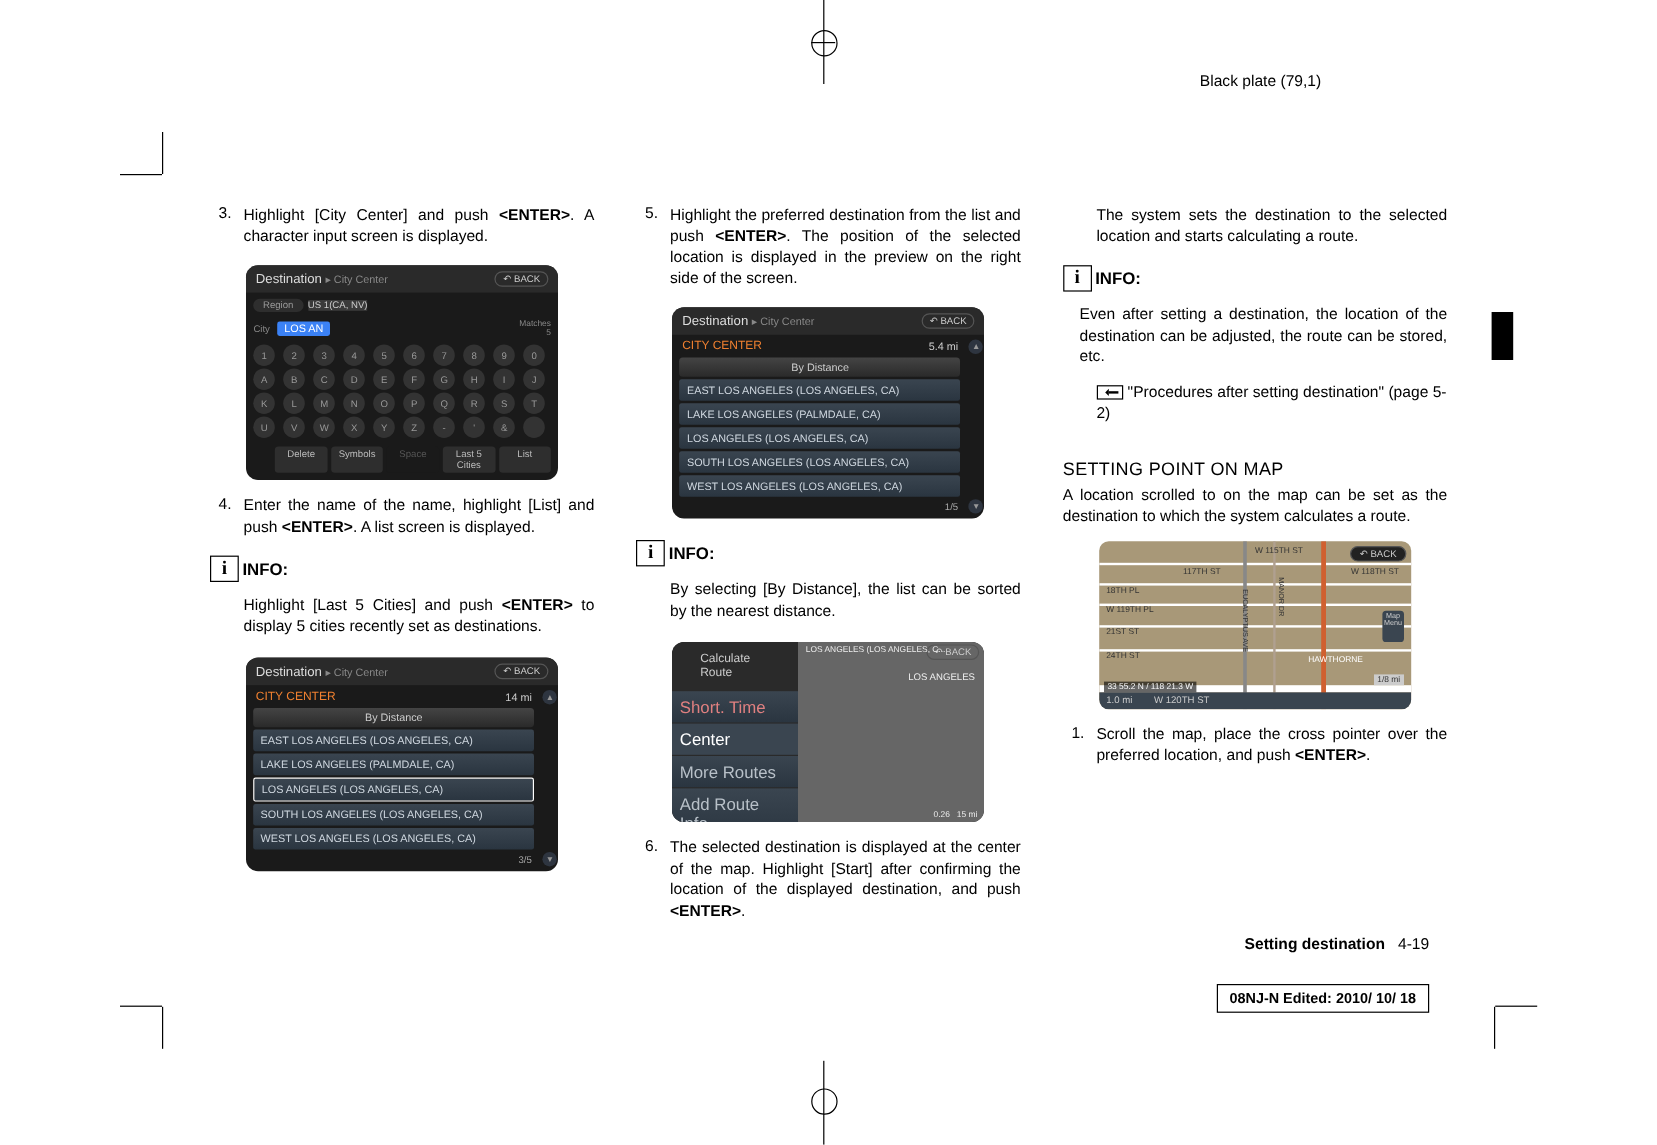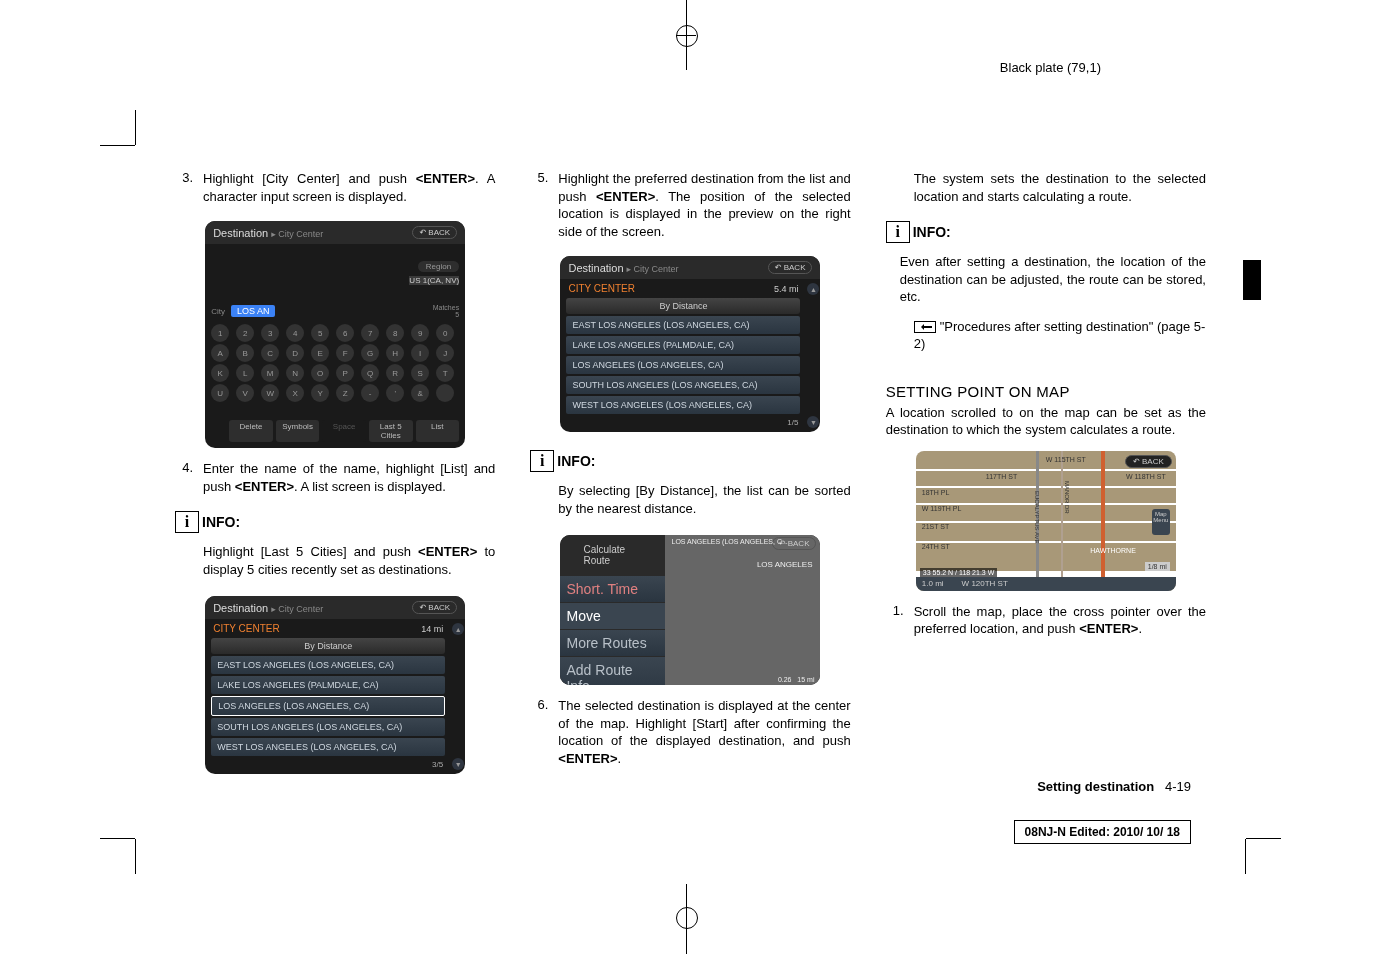--- a/index.html
+++ b/index.html
@@ -115,26 +115,26 @@
   .scr-header {
     background: #2a2a2a;
     padding: 5px 8px;
     display: flex;
     justify-content: space-between;
     align-items: center;
   }
   .scr-title { color: #ddd; font-size: 11px; }
   .scr-sub { color: #888; font-size: 9px; margin-left: 3px; }
   .back-btn { border: 1px solid #555; border-radius: 10px; padding: 1px 6px; font-size: 8px; color:#ccc; }
-  .pill-row { display:flex; gap:4px; padding:17px 6px; background:#1a1a1a; align-items:flex-end; font-size:8px;flex-direction:column; }
+  .pill-row { display:flex; gap:4px; padding:5px 6px; background:#1a1a1a; align-items:center; font-size:8px; }
   .pill { background:#2e2e2e; border-radius:8px; padding:1px 8px; color:#999; }
   .pill-light { background:#3a3a3a; color:#ccc; }
   .kbd-grid { display:grid; grid-template-columns:repeat(10,1fr); gap:2px; padding:4px 6px; }
   .key { width:18px; height:18px; border-radius:50%; background:#333; color:#999; display:flex; align-items:center; justify-content:center; font-size:8px; }
-  .kbd-bottom { display:flex; gap:3px; padding:3px 6px 6px 24px; font-size:8px;margin-top:11px; }
+  .kbd-bottom { display:flex; gap:3px; padding:3px 6px 6px 24px; font-size:8px; }
   .kbd-btn { background:#2e2e2e; border-radius:3px; padding:2px 6px; color:#bbb; flex:1; text-align:center; }
   .kbd-btn-dark { background:#1a1a1a; color:#555; }
 
   .list-header { display:flex; justify-content:space-between; padding:4px 8px; align-items:center; }
   .list-header .title { color:#f08030; font-size:10px; }
   .list-header .dist { color:#ccc; font-size:9px; }
   .by-dist { background:linear-gradient(#444,#2a2a2a); text-align:center; padding:3px; border-radius:3px; margin:0 6px; font-size:9px; color:#ccc; }
   .list-item { background:linear-gradient(#3a4550,#2a3540); margin:2px 6px; padding:4px 6px; border-radius:2px; font-size:9px; color:#d0d8e0; }
   .list-item.hl { border:1px solid #fff; }
   .page-ind { text-align:right; padding:2px 8px 5px; font-size:8px; color:#aaa; }
@@ -363,21 +363,21 @@
     <div class="info-body">By selecting [By Distance], the list can be sorted by the nearest distance.</div>
 
     <div class="screenshot" style="padding:0">
       <div class="route-scr">
         <div class="route-menu">
           <div style="display:flex; justify-content:center; align-items:center; padding:4px 17px;">
             <span class="rm-title">Calculate Route</span>
           </div>
           <div id="scr4-items">
               <div class="rm-item red">Short. Time</div>
-              <div class="rm-item sel">Move</div>
+              <div class="rm-item sel">Center</div>
               <div class="rm-item">More Routes</div>
               <div class="rm-item">Add Route Info</div>
               <div class="rm-item">Move Location</div>
               <div class="rm-item">Store Location</div>
             </div>
 
         </div>
         <div class="route-map">
           <div style="position:absolute; top:2px; right:4px;" class="back-btn">↶ BACK</div>
           <div class="route-map-label">LOS ANGELES (LOS ANGELES, C...</div>

